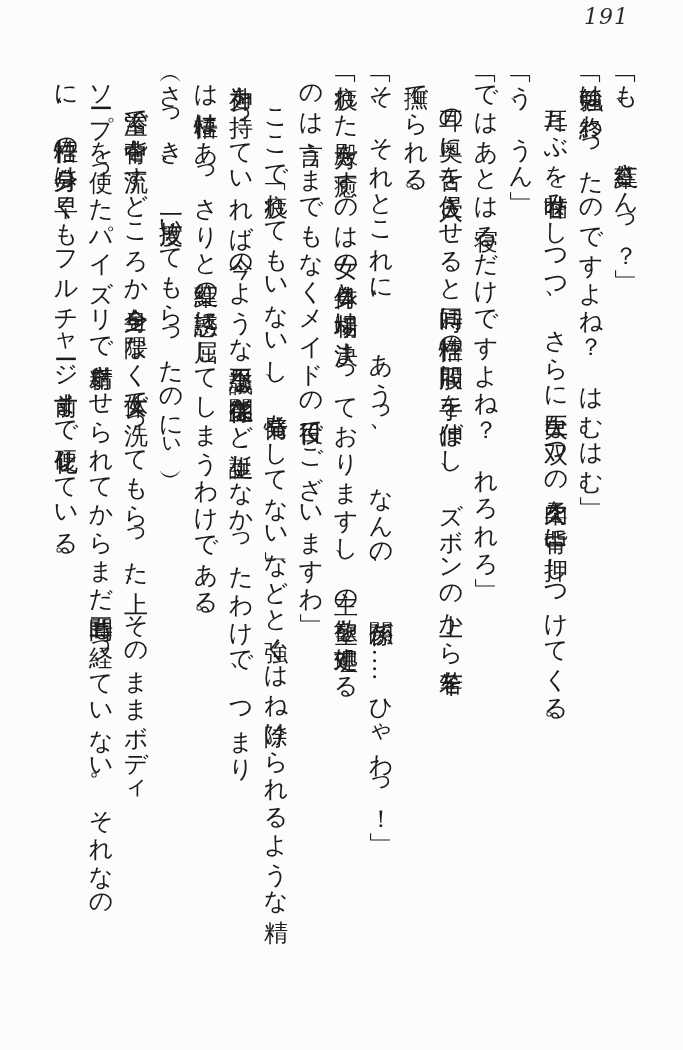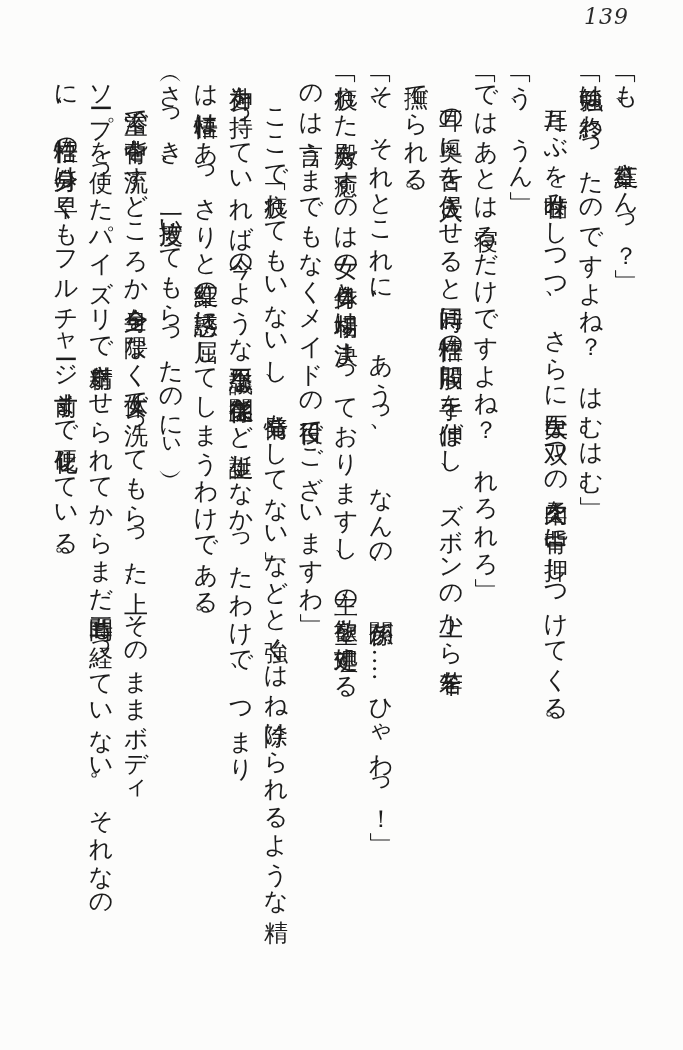--- a/index.html
+++ b/index.html
@@ -49,21 +49,21 @@
   }
   .text-block p.indent {
     text-indent: 1em;
   }
 </style>
 </head>
 <body>
 
 <div class="book-page">
 
-  <div class="page-number">139</div>
+  <div class="page-number">191</div>
 
   <div class="text-block">
     <p>「も、　紅葉さんっ？」</p>
     <p>「勉強は終わったのですよね？　はむはむ」</p>
     <p class="indent">耳たぶを甘噛みしつつ、さらに巨大な双つの柔肉を背中に押しつけてくる。</p>
     <p>「う、うん」</p>
     <p>「ではあとは寝るだけですよね？　れろれろ」</p>
     <p class="indent">耳の奥に舌を侵入させると同時に桂悟の股間に手を伸ばし、ズボンの上から若竿を</p>
     <p>撫でられる。</p>
     <p>「そ、それとこれに、　あうっ、　なんの、　関係が……ひゃわっ！」</p>

